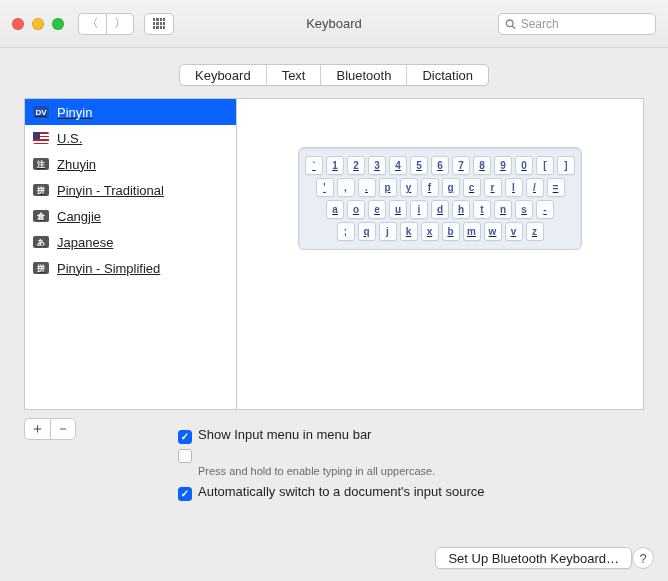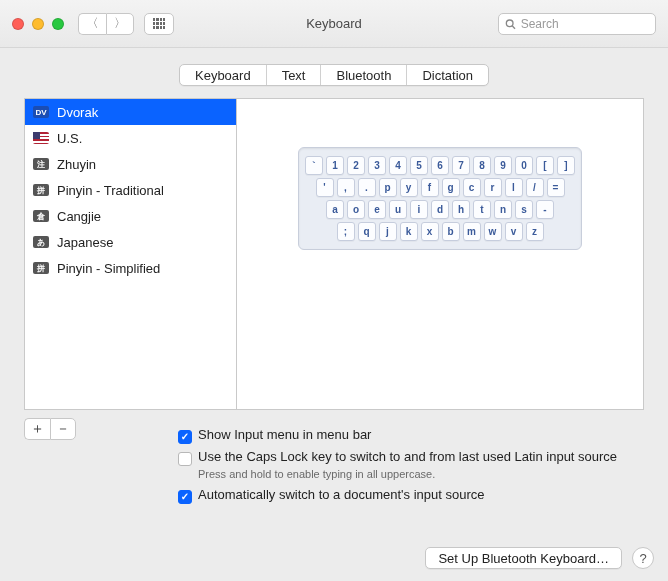--- a/index.html
+++ b/index.html
@@ -24,21 +24,21 @@
   .search input { border:none; outline:none; font-size:12px; width:100%; background:transparent; color:#4c1d95;}
   .search input::placeholder { color:#9a9a9a; }
 
   .tabsrow { display:flex; justify-content:center; padding:16px 0 12px 0; }
   .segmented { display:flex; border:1px solid #c7c7c7; border-radius:5px; overflow:hidden; background:#fff; height:22px; box-shadow:0 1px 0 rgba(0,0,0,.03);}
   .seg { padding: 0 15px; display:flex; align-items:center; font-size:13px; color:#282828; border-right:1px solid #d0d0d0; cursor:default;}
   .seg:last-child { border-right:none; }
   .seg.active { background:#2f7af8; color:#fff; border-right-color:#2f7af8;}
   .seg.active + .seg { border-left: none; }
 
-  .content { display:flex; padding: 0 24px; gap:0; }
+  .content { display:flex; padding: 0 24px; gap:0;text-decoration:underline; }
   .sourcelist { width: 212px; height: 312px; background:#fff; border:1px solid #c9c9c9; border-right:none; overflow:hidden;}
   .srcitem { height:26px; display:flex; align-items:center; gap:8px; padding:0 8px; font-size:13px; }
   .srcitem.selected { background:#0a63ff; color:#fff;}
   .flag { width:16px; height:12px; border-radius:2px; display:inline-flex; align-items:center; justify-content:center; font-size:8px; font-weight:700; color:#fff; flex-shrink:0;}
   .flag.dv { background:#1b4db3;}
   .flag.us { background: linear-gradient(#b22234 0 15%, #fff 15% 30%, #b22234 30% 45%, #fff 45% 60%, #b22234 60% 75%, #fff 75% 90%, #b22234 90%); position:relative;}
   .flag.us::before { content:''; position:absolute; left:0; top:0; width:7px; height:7px; background:#3c3b6e;}
   .flag.cjk { background:#555;}
   .preview { flex:1; height:312px; background:#fff; border:1px solid #c9c9c9; display:flex; align-items:flex-start; justify-content:center; padding-top:48px;}
   .kbd { background:#e9edf4; border:1px solid #c8cedb; border-radius:6px; padding:8px 6px; box-shadow:0 1px 2px rgba(0,0,0,.08) inset; }
@@ -51,21 +51,21 @@
   .arbtn:first-child { border-radius:5px 0 0 5px; border-right:none;}
   .arbtn:last-child { border-radius:0 5px 5px 0;}
 
   .options { position:absolute; left: 178px; top: 426px; right: 16px; }
   .optrow { display:flex; align-items:flex-end; gap:6px; margin-bottom:4px; font-size:13px; line-height:18px;}
   .checkbox { width:14px; height:14px; border:1px solid #b8b8b8; border-radius:3px; background:#fff; margin-top:1px; flex-shrink:0; display:flex; align-items:center; justify-content:center;}
   .checkbox.checked { background:#0a63ff; border-color:#0a63ff;}
   .checkbox.checked::after { content:'✓'; color:#fff; font-size:10px; font-weight:700; line-height:1;}
   .hint { font-size:11px; color:#6a6a6a; margin-left:20px; margin-top:-2px; margin-bottom:6px;}
 
-  .footer { position:absolute; bottom:12px; right:14px; display:flex; align-items:center; gap:10px;}
+  .footer { position:absolute; bottom:12px; right:14px; display:flex; align-items:center; }
   .btn { height:22px; padding:0 12px; background:#fff; border:1px solid #c7c7c7; border-radius:5px; font-size:13px; display:flex; align-items:center; box-shadow:0 1px 0 rgba(0,0,0,.04);}
   .help { width:22px; height:22px; border:1px solid #c7c7c7; border-radius:50%; background:#fff; display:flex; align-items:center; justify-content:center; font-size:13px; color:#555;}
 </style>
 </head>
 <body>
 
 <div class="titlebar">
   <div class="traffic">
     <div class="tl red"></div>
     <div class="tl yellow"></div>
@@ -111,21 +111,21 @@
       <div class="seg">Text</div>
       <div class="seg">Bluetooth</div>
       <div class="seg">Dictation</div>
     </div>
 </div>
 
 <div class="content">
   <div class="sourcelist" id="sourcelist">
       <div class="srcitem selected">
         <span class="flag dv">DV</span>
-        <span>Dvorak</span>
+        <span>Pinyin</span>
       </div>
       <div class="srcitem">
         <span class="flag us"></span>
         <span>U.S.</span>
       </div>
       <div class="srcitem">
         <span class="flag cjk">注</span>
         <span>Zhuyin</span>
       </div>
       <div class="srcitem">
@@ -210,21 +210,20 @@
   <div class="arbtn">－</div>
 </div>
 
 <div class="options">
   <div class="optrow">
     <div class="checkbox checked"></div>
     <span>Show Input menu in menu bar</span>
   </div>
   <div class="optrow">
     <div class="checkbox"></div>
-    <span>Use the Caps Lock key to switch to and from last used Latin input source</span>
   </div>
   <div class="hint">Press and hold to enable typing in all uppercase.</div>
   <div class="optrow">
     <div class="checkbox checked"></div>
     <span>Automatically switch to a document's input source</span>
   </div>
 </div>
 
 <div class="footer">
   <div class="btn">Set Up Bluetooth Keyboard…</div>

